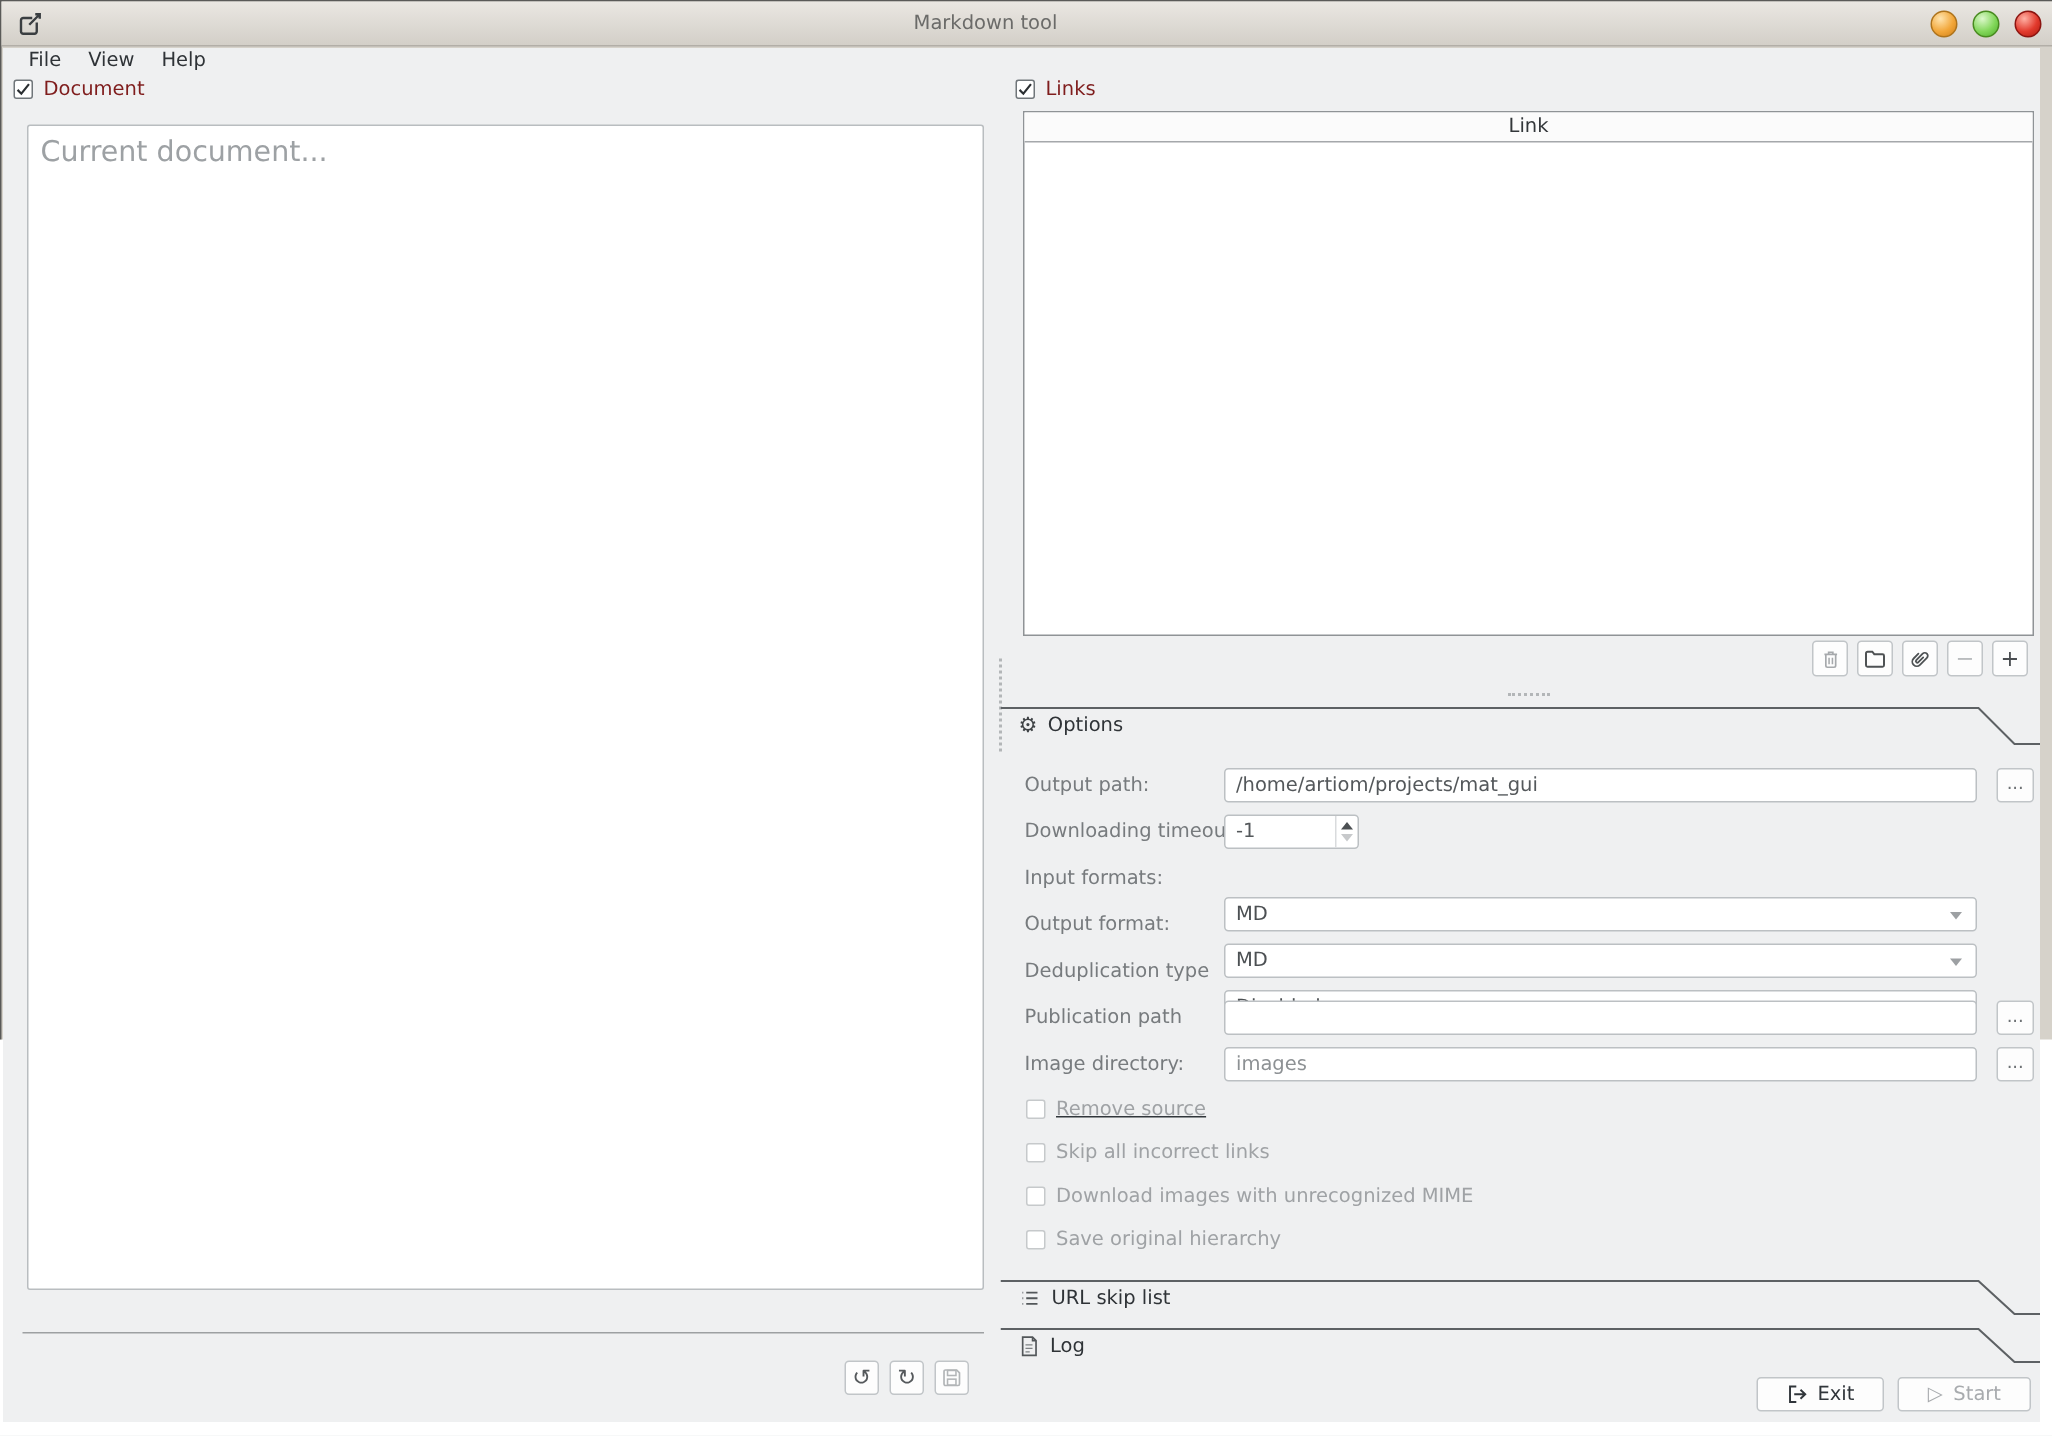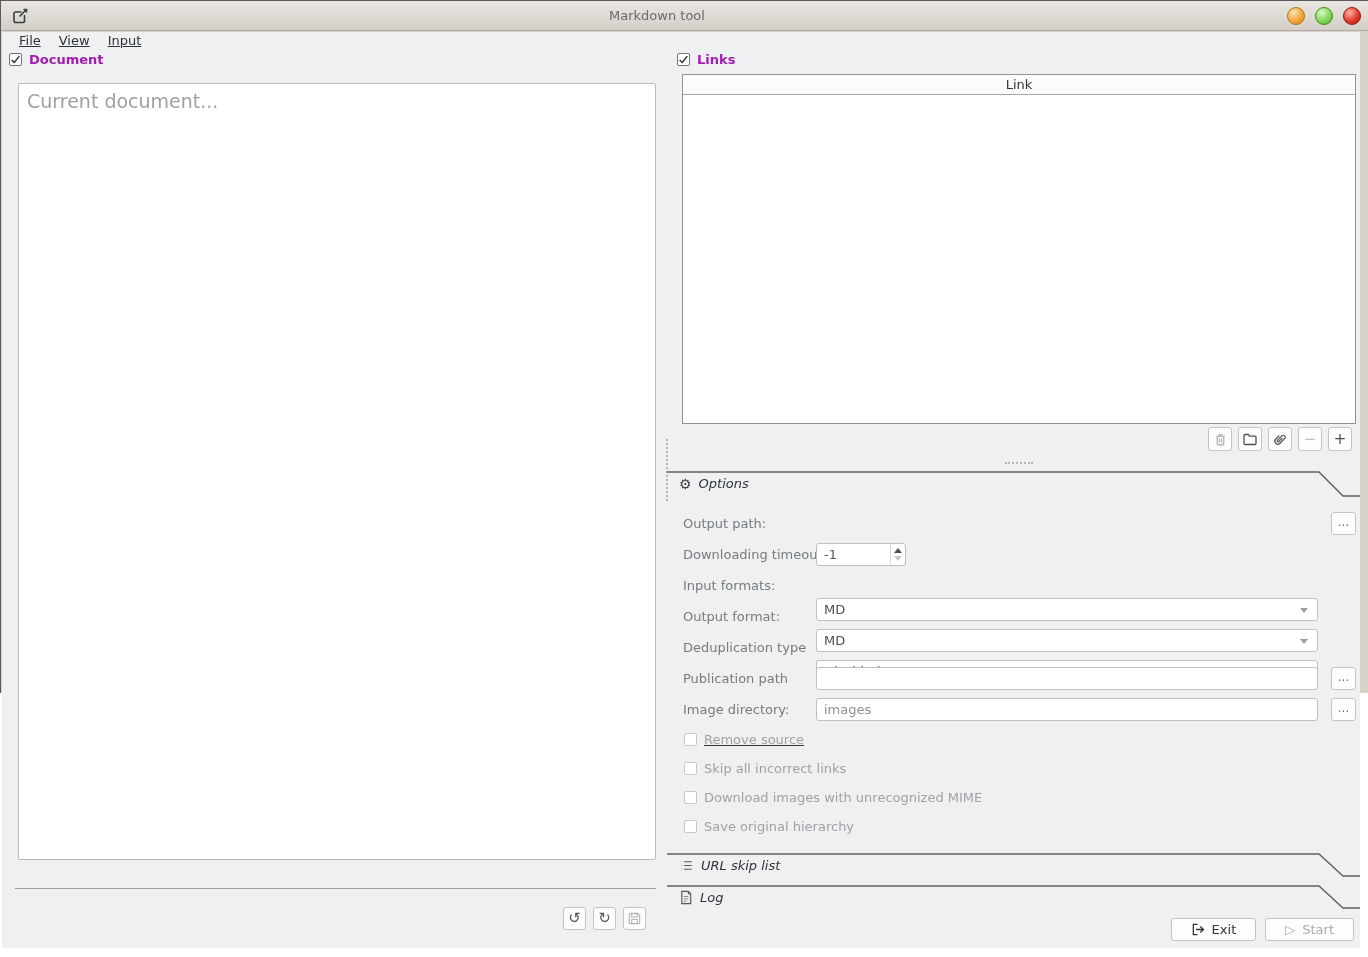--- a/index.html
+++ b/index.html
@@ -16,31 +16,31 @@
     text-align:center; padding-right:56px; color:#6b6b69; font-size:13px; }
   .orb { position:absolute; top:6px; width:18px; height:18px; border-radius:50%; cursor:pointer; }
   .orb.minimize { left:1286px; background:radial-gradient(circle at 35% 28%, #ffe4ae, #f2a73a 55%, #d07f17); border:1px solid #ad731c; }
   .orb.maximize { left:1314px; background:radial-gradient(circle at 35% 28%, #dcf8cb, #83d75b 55%, #4fae2a); border:1px solid #48891f; }
   .orb.close    { left:1342px; background:radial-gradient(circle at 35% 28%, #ffb0a4, #e23a2d 55%, #ad1a0f); border:1px solid #8c1410; }
 
   
   .content { position:absolute; left:1px; top:31px; width:1358px; height:916px; background:#eff0f1; }
 
   .menubar { position:absolute; left:0; top:0; width:100%; height:17px; display:flex; padding-left:8px; }
-  .menu-item { padding:0 9px; line-height:17px; color:#2f3337; cursor:default;text-decoration:underline; }
+  .menu-item { padding:0 9px; line-height:17px; color:#2f3337; cursor:default; }
 
   .pane-left  { position:absolute; left:0; top:17px; width:665px; height:899px; }
   .pane-right { position:absolute; left:665px; top:17px; width:693px; height:899px; }
 
   
   .check-row { position:absolute; display:flex; align-items:center; gap:7px; height:15px; }
   .chk { width:13px; height:13px; background:#fff; border:1px solid #70767a; border-radius:2px;
          display:inline-flex; align-items:center; justify-content:center; flex:0 0 13px; }
   .chk.off { border-color:#c6c9cb; }
-  .check-row .lbl { color:#a21caf;font-weight:bold; }
+  .check-row .lbl { color:#7f1d1d; }
 
   
   .editor { position:absolute; left:16px; top:34px; width:638px; height:777px; background:#fff;
     border:1px solid #b9bdc0; border-radius:2px; resize:none; outline:none; padding:6px 8px;
     font-family:"DejaVu Sans", sans-serif; font-size:19px; color:#44484b; }
   .editor::placeholder { color:#9da1a4; }
 
   .doc-divider { position:absolute; left:13px; top:839px; width:641px; border-top:1px solid #9da0a2; }
 
   .tool-btn { width:23px; height:23px; background:#fdfdfd; border:1px solid #c1c5c8; border-radius:3px;
@@ -58,21 +58,21 @@
     display:inline-flex; align-items:center; justify-content:center; cursor:pointer; font-size:15px; color:#4a4e51; }
   .tool-btn24.dim { color:#b9bcbe; }
 
   .h-splitter { position:absolute; left:338px; top:413px; width:28px; border-top:2px dotted #b3b6b8; }
   .v-splitter { position:absolute; left:664px; top:407px; height:62px; border-left:2px dotted #b3b6b8; }
 
   
   .section-head { position:absolute; left:0; width:693px; height:26px; }
   .section-head svg.fold { position:absolute; left:0; top:0; }
   .section-head .head-row { position:absolute; left:12px; top:5px; display:flex; align-items:center; gap:7px; }
-  .section-title { color:#2f3337;font-style:italic; }
+  .section-title { color:#2f3337; }
 
   
   .opt-label { position:absolute; left:16px; height:23px; line-height:23px; color:#777b7e; }
   .field { position:absolute; left:149px; height:23px; }
   .text-input { width:502px; height:23px; background:#fff; border:1px solid #bcc0c3; border-radius:3px;
     padding:0 7px; font-family:"DejaVu Sans", sans-serif; font-size:13px; color:#54585b; outline:none; }
   .text-input.muted { color:#8d9194; }
   .browse-btn { position:absolute; left:664px; width:25px; height:23px; background:#fdfdfd;
     border:1px solid #c1c5c8; border-radius:3px; color:#6e7275; font-size:12px; line-height:19px;
     text-align:center; cursor:pointer; }
@@ -111,21 +111,21 @@
     <div class="orb minimize"></div>
     <div class="orb maximize"></div>
     <div class="orb close"></div>
   </div>
 
   <div class="content">
 
     <div class="menubar">
       <div class="menu-item">File</div>
       <div class="menu-item">View</div>
-      <div class="menu-item">Input</div>
+      <div class="menu-item">Help</div>
     </div>
 
     <div class="pane-left">
       <div class="check-row" style="left:7px; top:3px;">
         <span class="chk">
           <svg width="11" height="11" viewBox="0 0 13 13">
             <polyline points="2,7 5,10 11,2.5" fill="none" stroke="#2b2f32" stroke-width="1.7"></polyline>
           </svg>
         </span>
         <span class="lbl">Document</span>
@@ -201,20 +201,23 @@
         <svg class="fold" width="693" height="26" viewBox="0 0 693 26">
           <polyline points="0,1 652,1 676,25 693,25" fill="none" stroke="#5d6164" stroke-width="1.4"></polyline>
         </svg>
         <div class="head-row">
           <span class="glyph" style="font-size:14px; color:#3f4346;">⚙</span>
           <span class="section-title">Options</span>
         </div>
       </div>
 
       <div class="opt-label" style="top:463px;">Output path:</div>
+      <div class="field" style="top:463px;">
+        <input class="text-input" value="/home/artiom/projects/mat_gui" style="">
+      </div>
       <div class="browse-btn" style="top:463px;">...</div>
 
       <div class="opt-label" style="top:494px;">Downloading timeout:</div>
       <div class="field" style="top:494px;">
         <div class="spin">
           <span class="spin-val">-1</span>
           <div class="spin-btns">
             <span class="tri-up"></span>
             <span class="tri-down"></span>
           </div>

